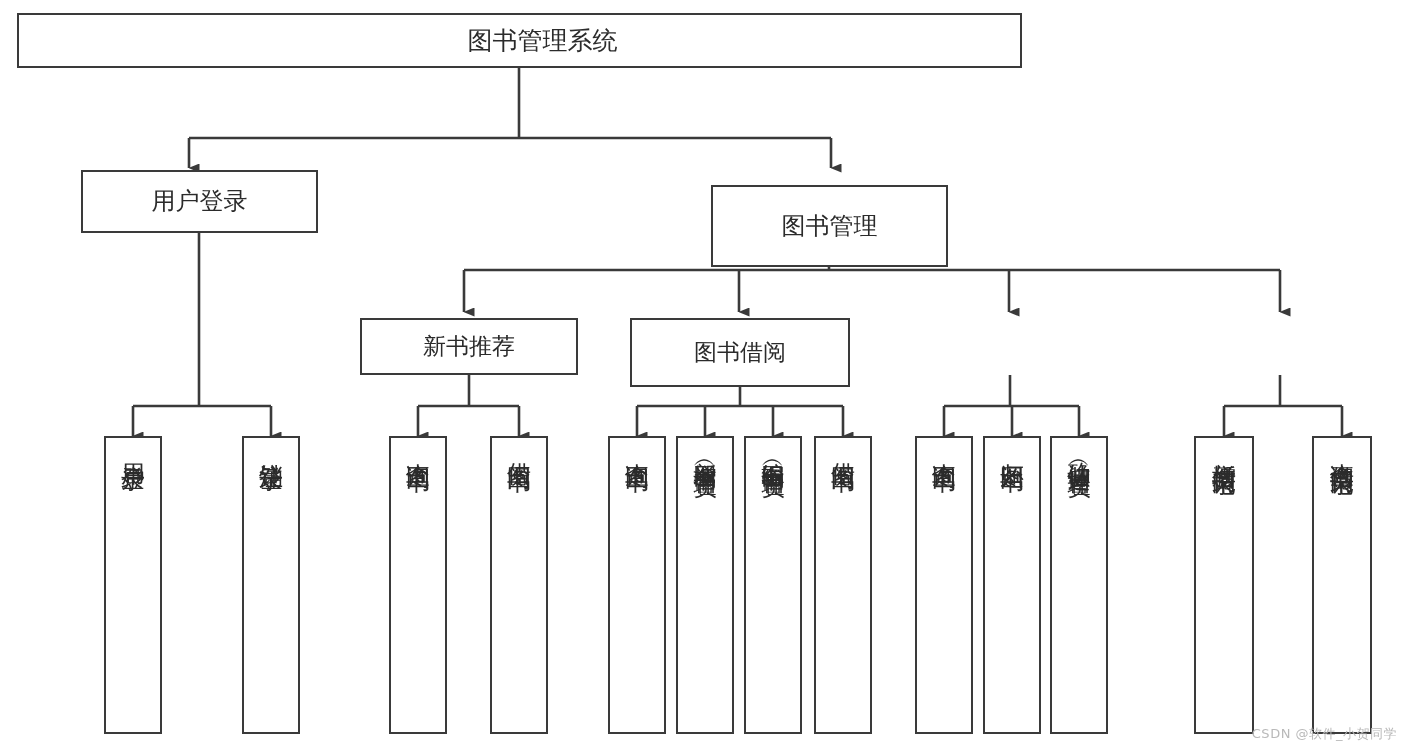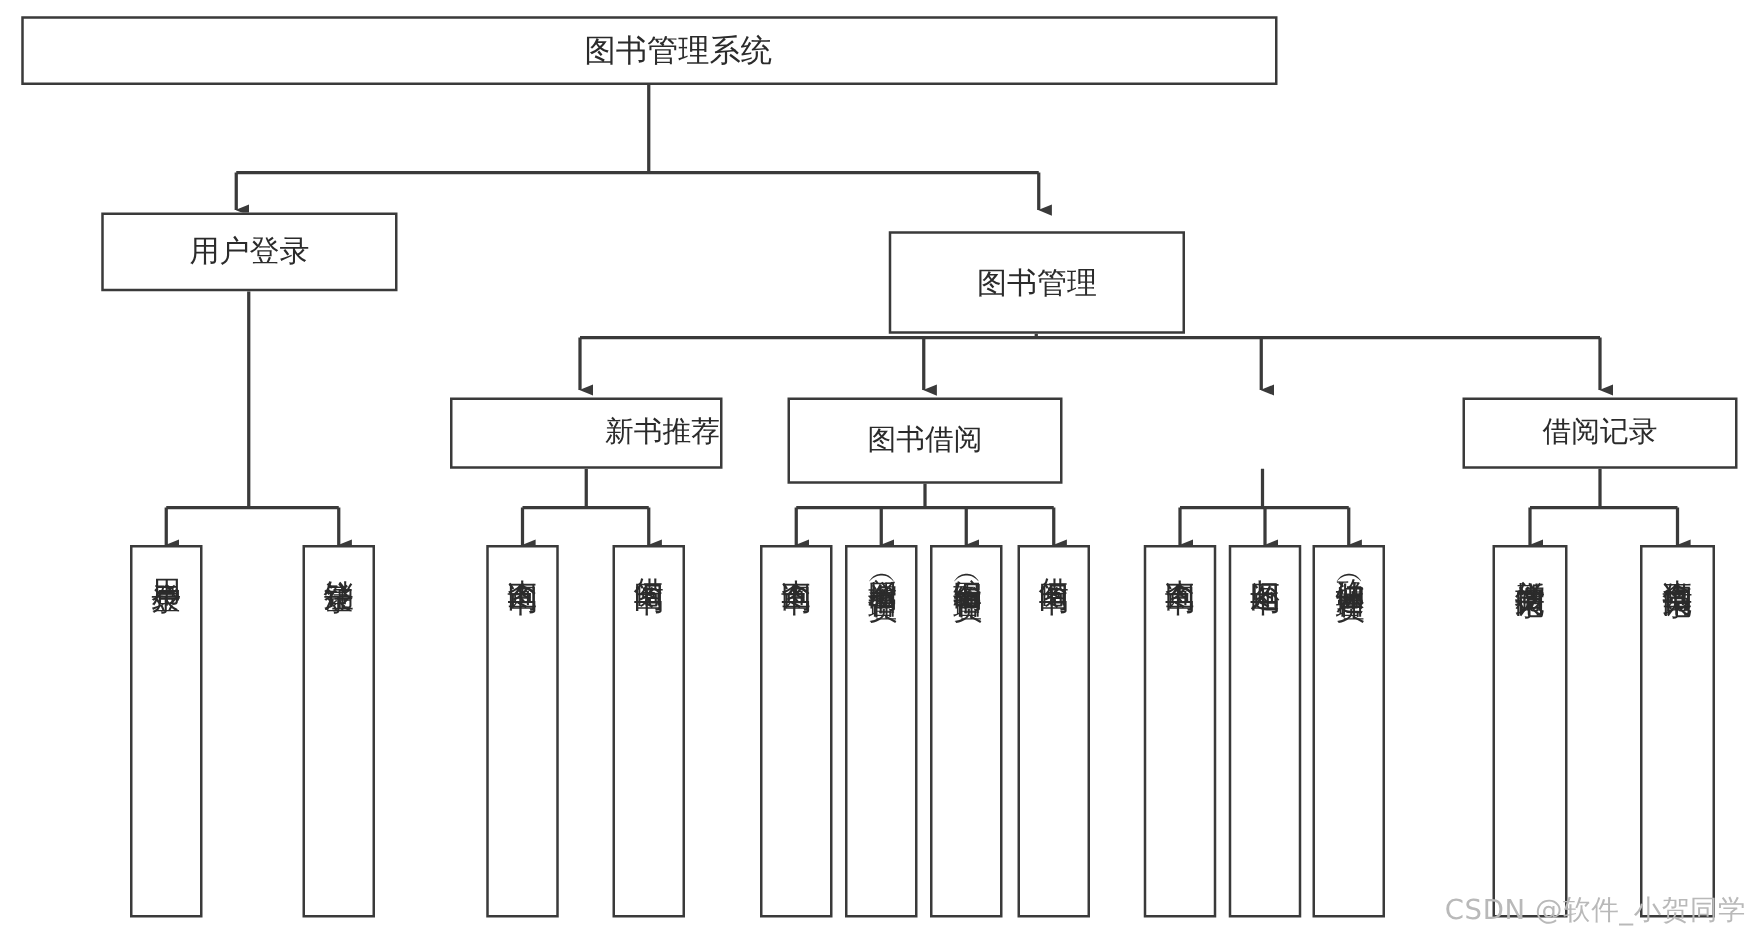--- a/index.html
+++ b/index.html
@@ -56,21 +56,21 @@
     text-orientation: upright;
     letter-spacing: 2px;
     line-height: 1.0;
     white-space: nowrap;
   }
   .node.leaf.tall-text { font-size: 23px; }
   .watermark {
     position: absolute;
     right: 8px;
     bottom: 4px;
-    font-size: 22px;
+    font-size: 13px;
     color: #b9b9b9;
     white-space: nowrap;
     letter-spacing: 0.5px;
   }
 </style>
 </head>
 <body>
 
 <div id="stage">
 
@@ -128,28 +128,25 @@
     <span class="lbl">图书管理系统</span>
   </div>
 
   <div class="node h1" style="left:81px; top:170px; width:237px; height:63px;">
     <span class="lbl">用户登录</span>
   </div>
   <div class="node h1" style="left:711px; top:170px; width:237px; height:82px;margin-top:15px;">
     <span class="lbl">图书管理</span>
   </div>
 
-  <div class="node h2" style="left:360px; top:318px; width:218px; height:57px;justify-content:flex-end;">
+  <div class="node h2" style="left:360px; top:318px; width:218px; height:57px;">
     <span class="lbl">新书推荐</span>
   </div>
   <div class="node h2" style="left:630px; top:318px; width:220px; height:69px;">
     <span class="lbl">图书借阅</span>
-  </div>
-  <div class="node h2" style="left:1170px; top:318px; width:220px; height:57px;">
-    <span class="lbl">借阅记录</span>
   </div>
 
   <div class="node leaf" style="left:104px; top:436px; width:58px; height:298px;">
     <span class="lbl">用户登录</span>
   </div>
   <div class="node leaf" style="left:242px; top:436px; width:58px; height:298px;">
     <span class="lbl">注销登录</span>
   </div>
 
   <div class="node leaf" style="left:389px; top:436px; width:58px; height:298px;">

